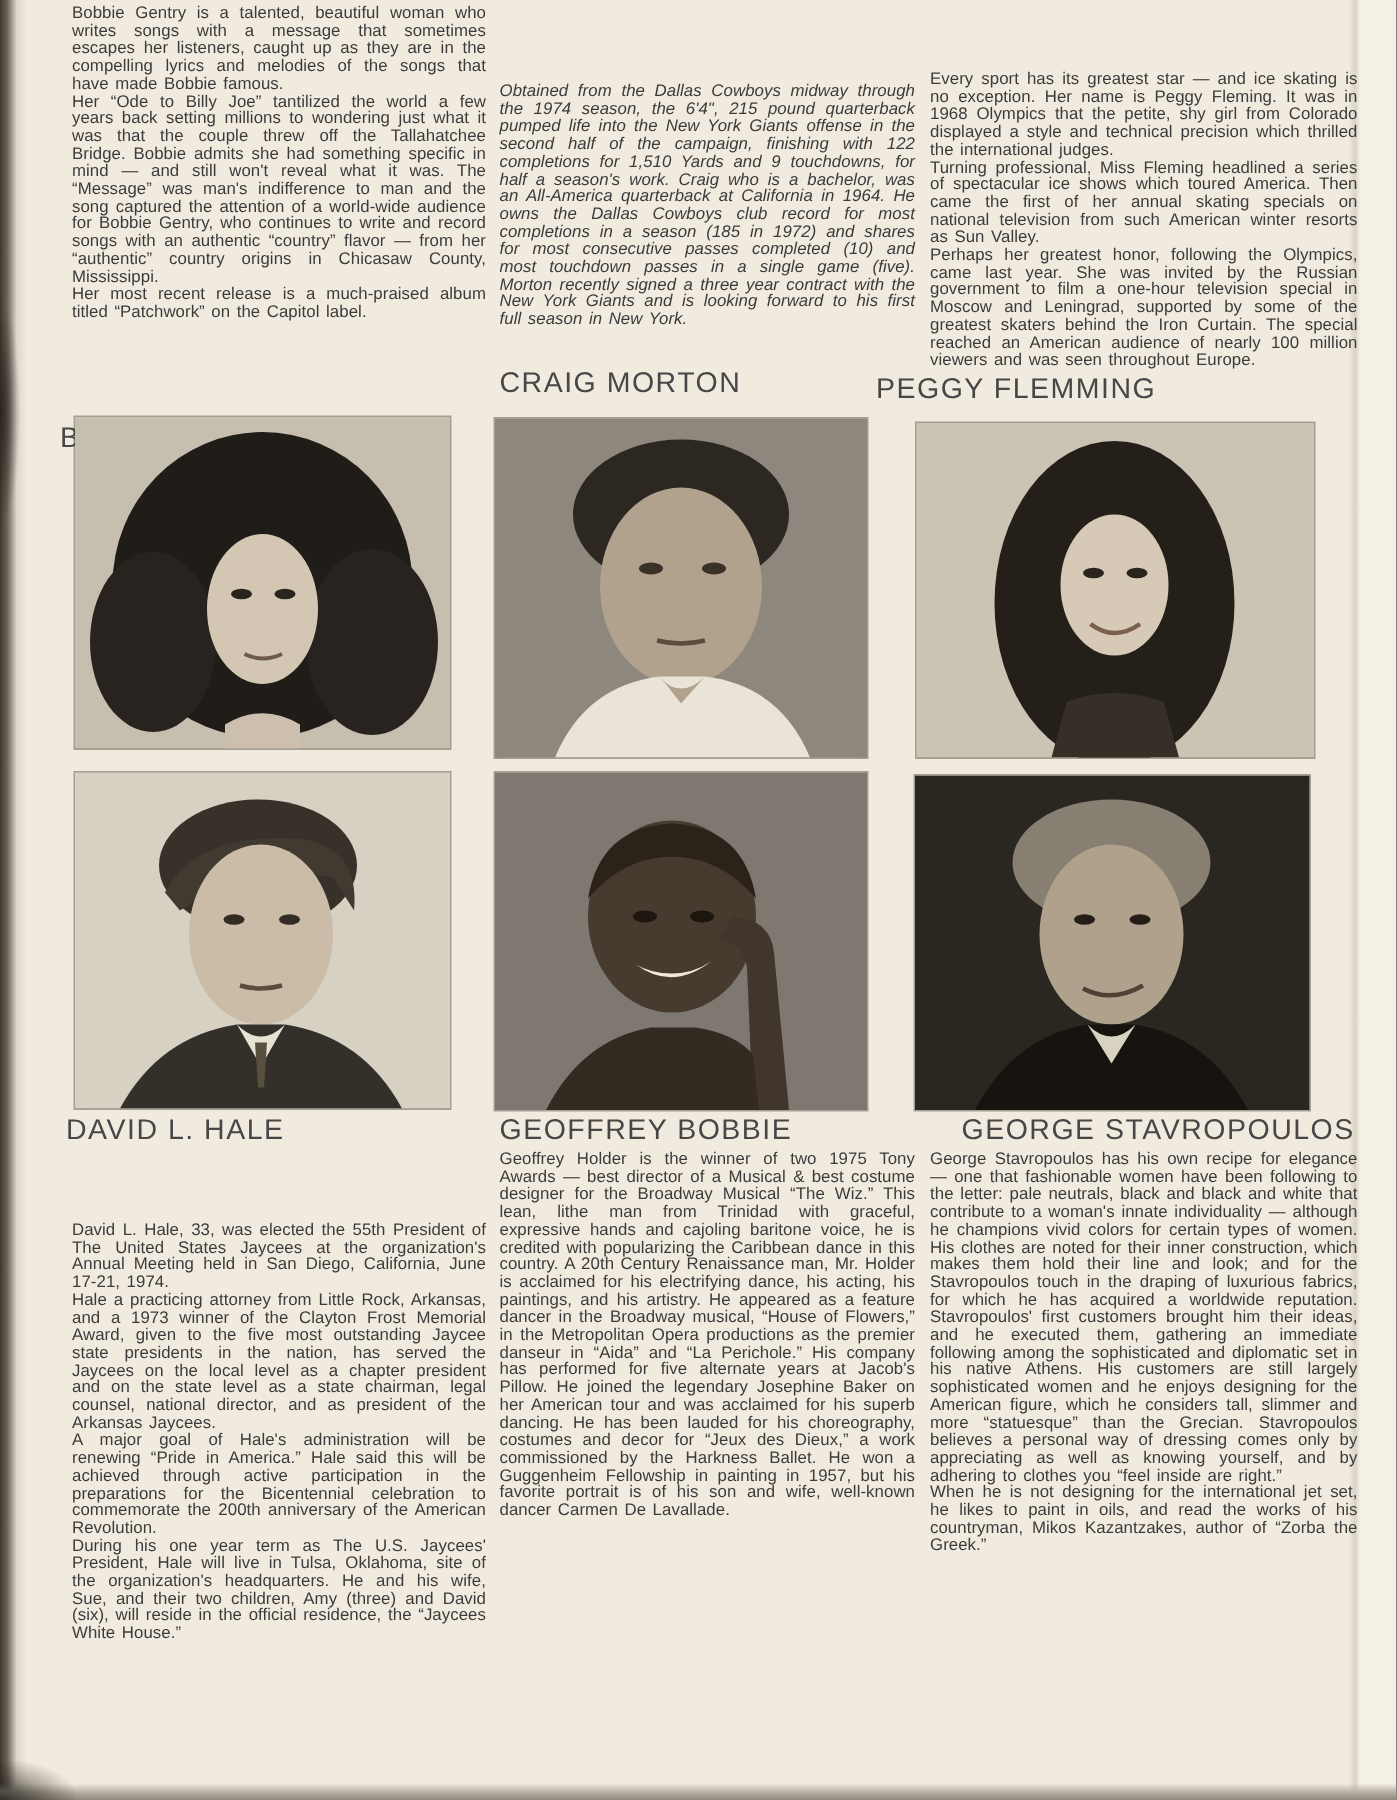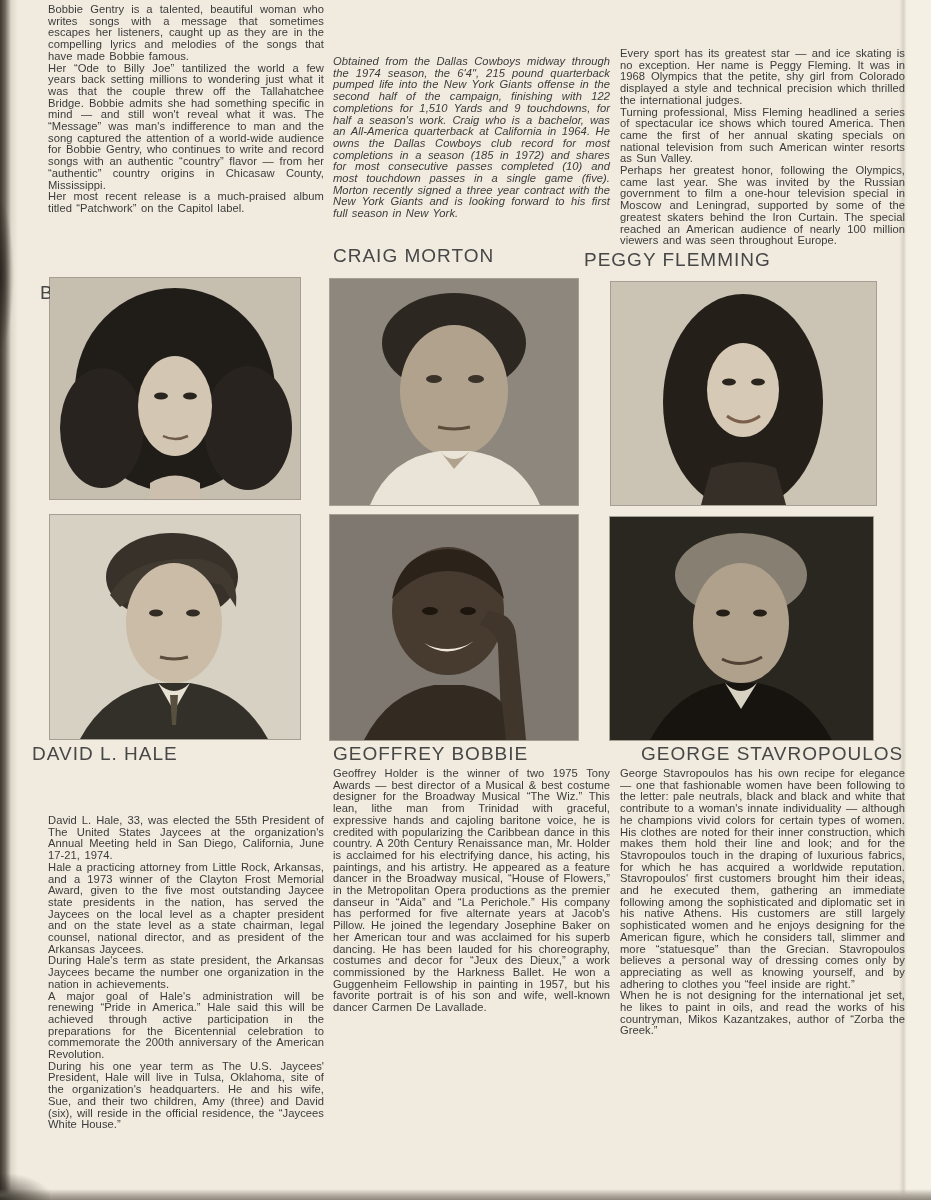--- a/index.html
+++ b/index.html
@@ -43,21 +43,21 @@
   #bio-1 { left:48px;  top:4px;   width:276px; }
   #bio-2 { left:333px; top:56px;  width:277px;font-style:italic; }
   #bio-3 { left:620px; top:4px;   width:285px;margin-top:44px; }
   #bio-4 { left:48px;  top:768px; width:276px;margin-top:47px; }
   #bio-5 { left:333px; top:768px; width:277px; }
   #bio-6 { left:620px; top:768px; width:285px; }
 
   #heading-1 { left:40px;  top:245px;margin-top:37px; }
   #heading-2 { left:333px; top:245px; }
   #heading-3 { left:584px; top:249px; }
-  #heading-4 { left:32px;  top:743px; }
+  #heading-4 { left:44px;  top:743px; }
   #heading-5 { left:333px; top:743px; }
   #heading-6 { left:595px; top:743px;margin-left:46px; }
 
   #photo-1 { left:50px;  top:278px; width:250px; height:221px; }
   #photo-2 { left:330px; top:279px; width:248px; height:226px; }
   #photo-3 { left:611px; top:282px; width:265px; height:223px; }
   #photo-4 { left:50px;  top:515px; width:250px; height:224px; }
   #photo-5 { left:330px; top:515px; width:248px; height:225px; }
   #photo-6 { left:610px; top:517px; width:263px; height:223px; }
 </style>
@@ -139,21 +139,20 @@
       <path d="M110 142 Q124 146 138 142" stroke="#5c4c3c" stroke-width="3" fill="none"></path>
       <path d="M30 224 Q56 176 108 168 L140 168 Q192 176 218 224 Z" fill="#332f29"></path>
       <path d="M108 168 L124 196 L140 168 Q132 176 124 176 Q116 176 108 168 Z" fill="#e7e2d4"></path>
       <path d="M120 180 L128 180 L126 210 L122 210 Z" fill="#58503f"></path>
     </svg>
   </div>
   <div class="name-heading" id="heading-4">DAVID L. HALE</div>
   <div class="bio" id="bio-4">
     <p>David L. Hale, 33, was elected the 55th President of The United States Jaycees at the organization's Annual Meeting held in San Diego, California, June 17-21, 1974.</p>
     <p>Hale a practicing attorney from Little Rock, Arkansas, and a 1973 winner of the Clayton Frost Memorial Award, given to the five most outstanding Jaycee state presidents in the nation, has served the Jaycees on the local level as a chapter president and on the state level as a state chairman, legal counsel, national director, and as president of the Arkansas Jaycees.</p>
-    <p>During Hale's term as state president, the Arkansas Jaycees became the number one organization in the nation in achievements.</p>
     <p>A major goal of Hale's administration will be renewing “Pride in America.” Hale said this will be achieved through active participation in the preparations for the Bicentennial celebration to commemorate the 200th anniversary of the American Revolution.</p>
     <p>During his one year term as The U.S. Jaycees' President, Hale will live in Tulsa, Oklahoma, site of the organization's headquarters. He and his wife, Sue, and their two children, Amy (three) and David (six), will reside in the official residence, the “Jaycees White House.”</p>
   </div>
 
   <div class="photo" id="photo-5">
     <svg viewBox="0 0 248 225" preserveAspectRatio="none">
       <rect x="0" y="0" width="248" height="225" fill="#7e7870"></rect>
       <ellipse cx="118" cy="96" rx="56" ry="64" fill="#473a2e"></ellipse>
       <path d="M62 84 Q70 36 118 34 Q166 36 174 84 Q150 56 118 56 Q86 56 62 84 Z" fill="#2b221a"></path>
       <ellipse cx="100" cy="96" rx="8" ry="4" fill="#1d160f"></ellipse>

